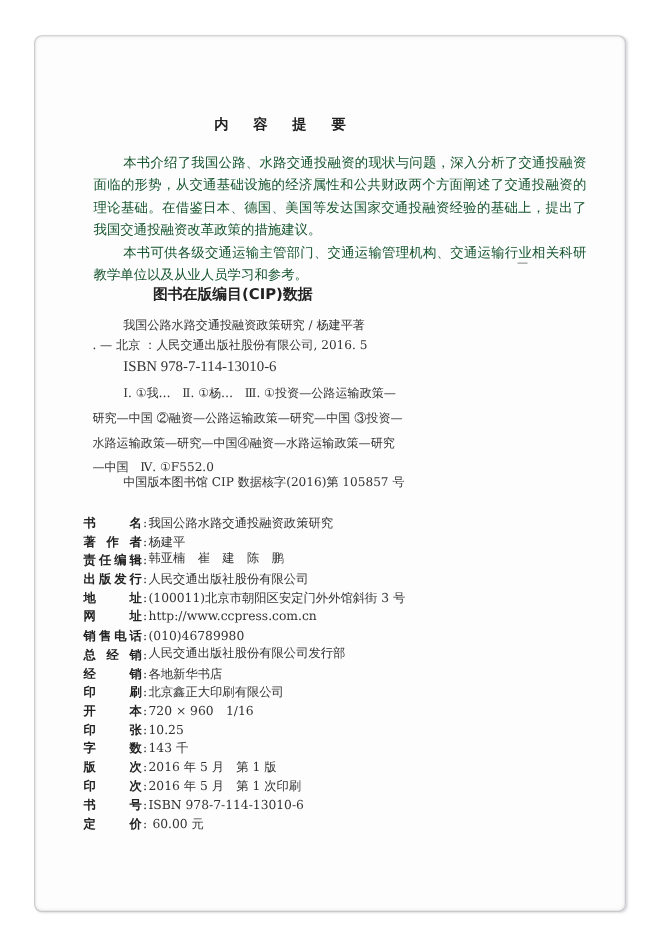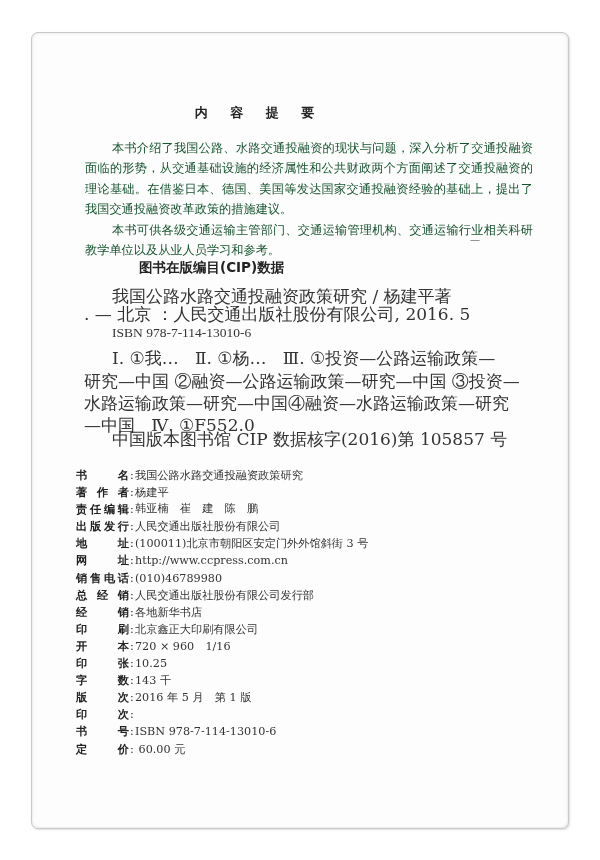--- a/index.html
+++ b/index.html
@@ -61,21 +61,21 @@
       left: 111px;
       top: 259px;
       font-family: "DejaVu Sans", sans-serif;
       font-weight: bold;
       font-size: 13.5px;
       color: #222;
       padding-left: 28px;
     }
     .cip-line {
       position: absolute;
-      font-size: 17px;
+      font-size: 11px;
       line-height: 18px;
       color: #333;
       white-space: nowrap;
     }
     .colophon {
       position: absolute;
       left: 76px;
       top: 467px;
       font-size: 11.2px;
       color: #333;
@@ -202,21 +202,21 @@
       <span class="colo-colon">:</span>
       <span class="colo-value" style="white-space: pre;">(010)46789980</span>
     </div>
     <div class="colo-row">
       <div class="colo-label">
         <span>总</span>
         <span>经</span>
         <span>销</span>
       </div>
       <span class="colo-colon">:</span>
-      <span class="colo-value" style="white-space: pre;">人民交通出版社股份有限公司发行部</span>
+      <span class="colo-value" style="white-space: pre; font-family: Liberation Mono, monospace;">人民交通出版社股份有限公司发行部</span>
     </div>
     <div class="colo-row">
       <div class="colo-label">
         <span>经</span>
         <span>销</span>
       </div>
       <span class="colo-colon">:</span>
       <span class="colo-value" style="white-space: pre;">各地新华书店</span>
     </div>
     <div class="colo-row">
@@ -258,20 +258,21 @@
       </div>
       <span class="colo-colon">:</span>
       <span class="colo-value" style="white-space: pre;">2016 年 5 月　第 1 版</span>
     </div>
     <div class="colo-row">
       <div class="colo-label">
         <span>印</span>
         <span>次</span>
       </div>
       <span class="colo-colon">:</span>
+      <span class="colo-value" style="white-space: pre;">2016 年 5 月　第 1 次印刷</span>
     </div>
     <div class="colo-row">
       <div class="colo-label">
         <span>书</span>
         <span>号</span>
       </div>
       <span class="colo-colon">:</span>
       <span class="colo-value" style="white-space: pre;">ISBN 978-7-114-13010-6</span>
     </div>
     <div class="colo-row">

